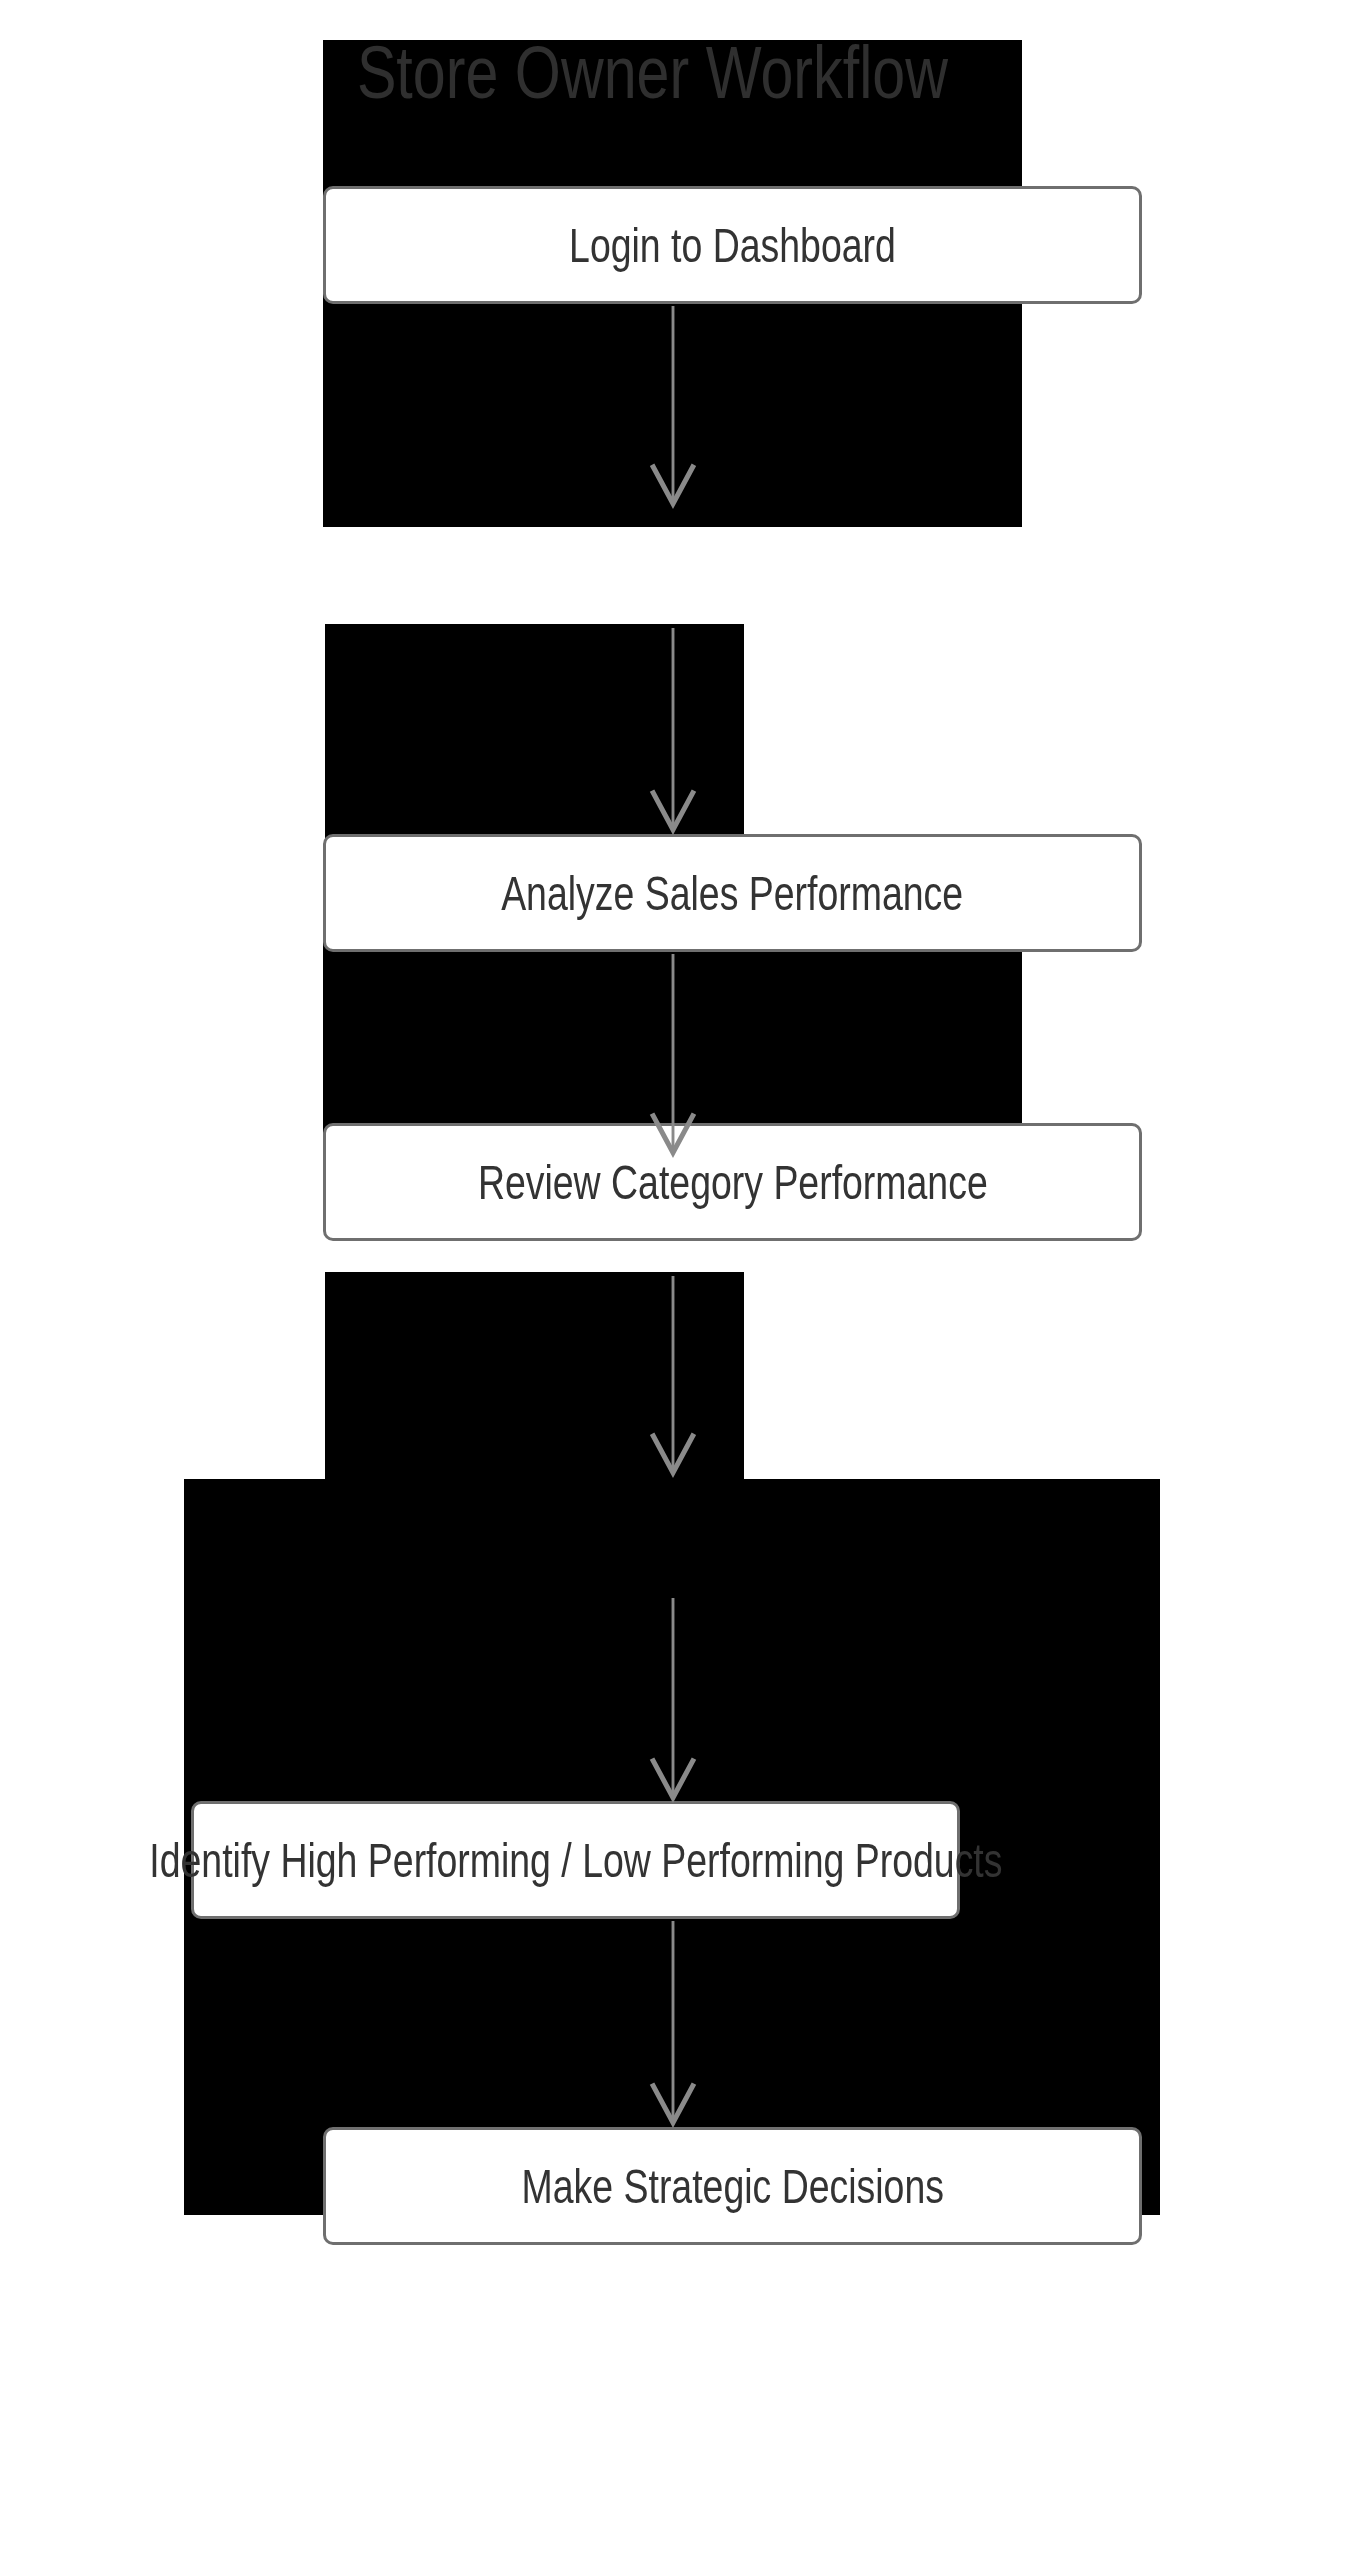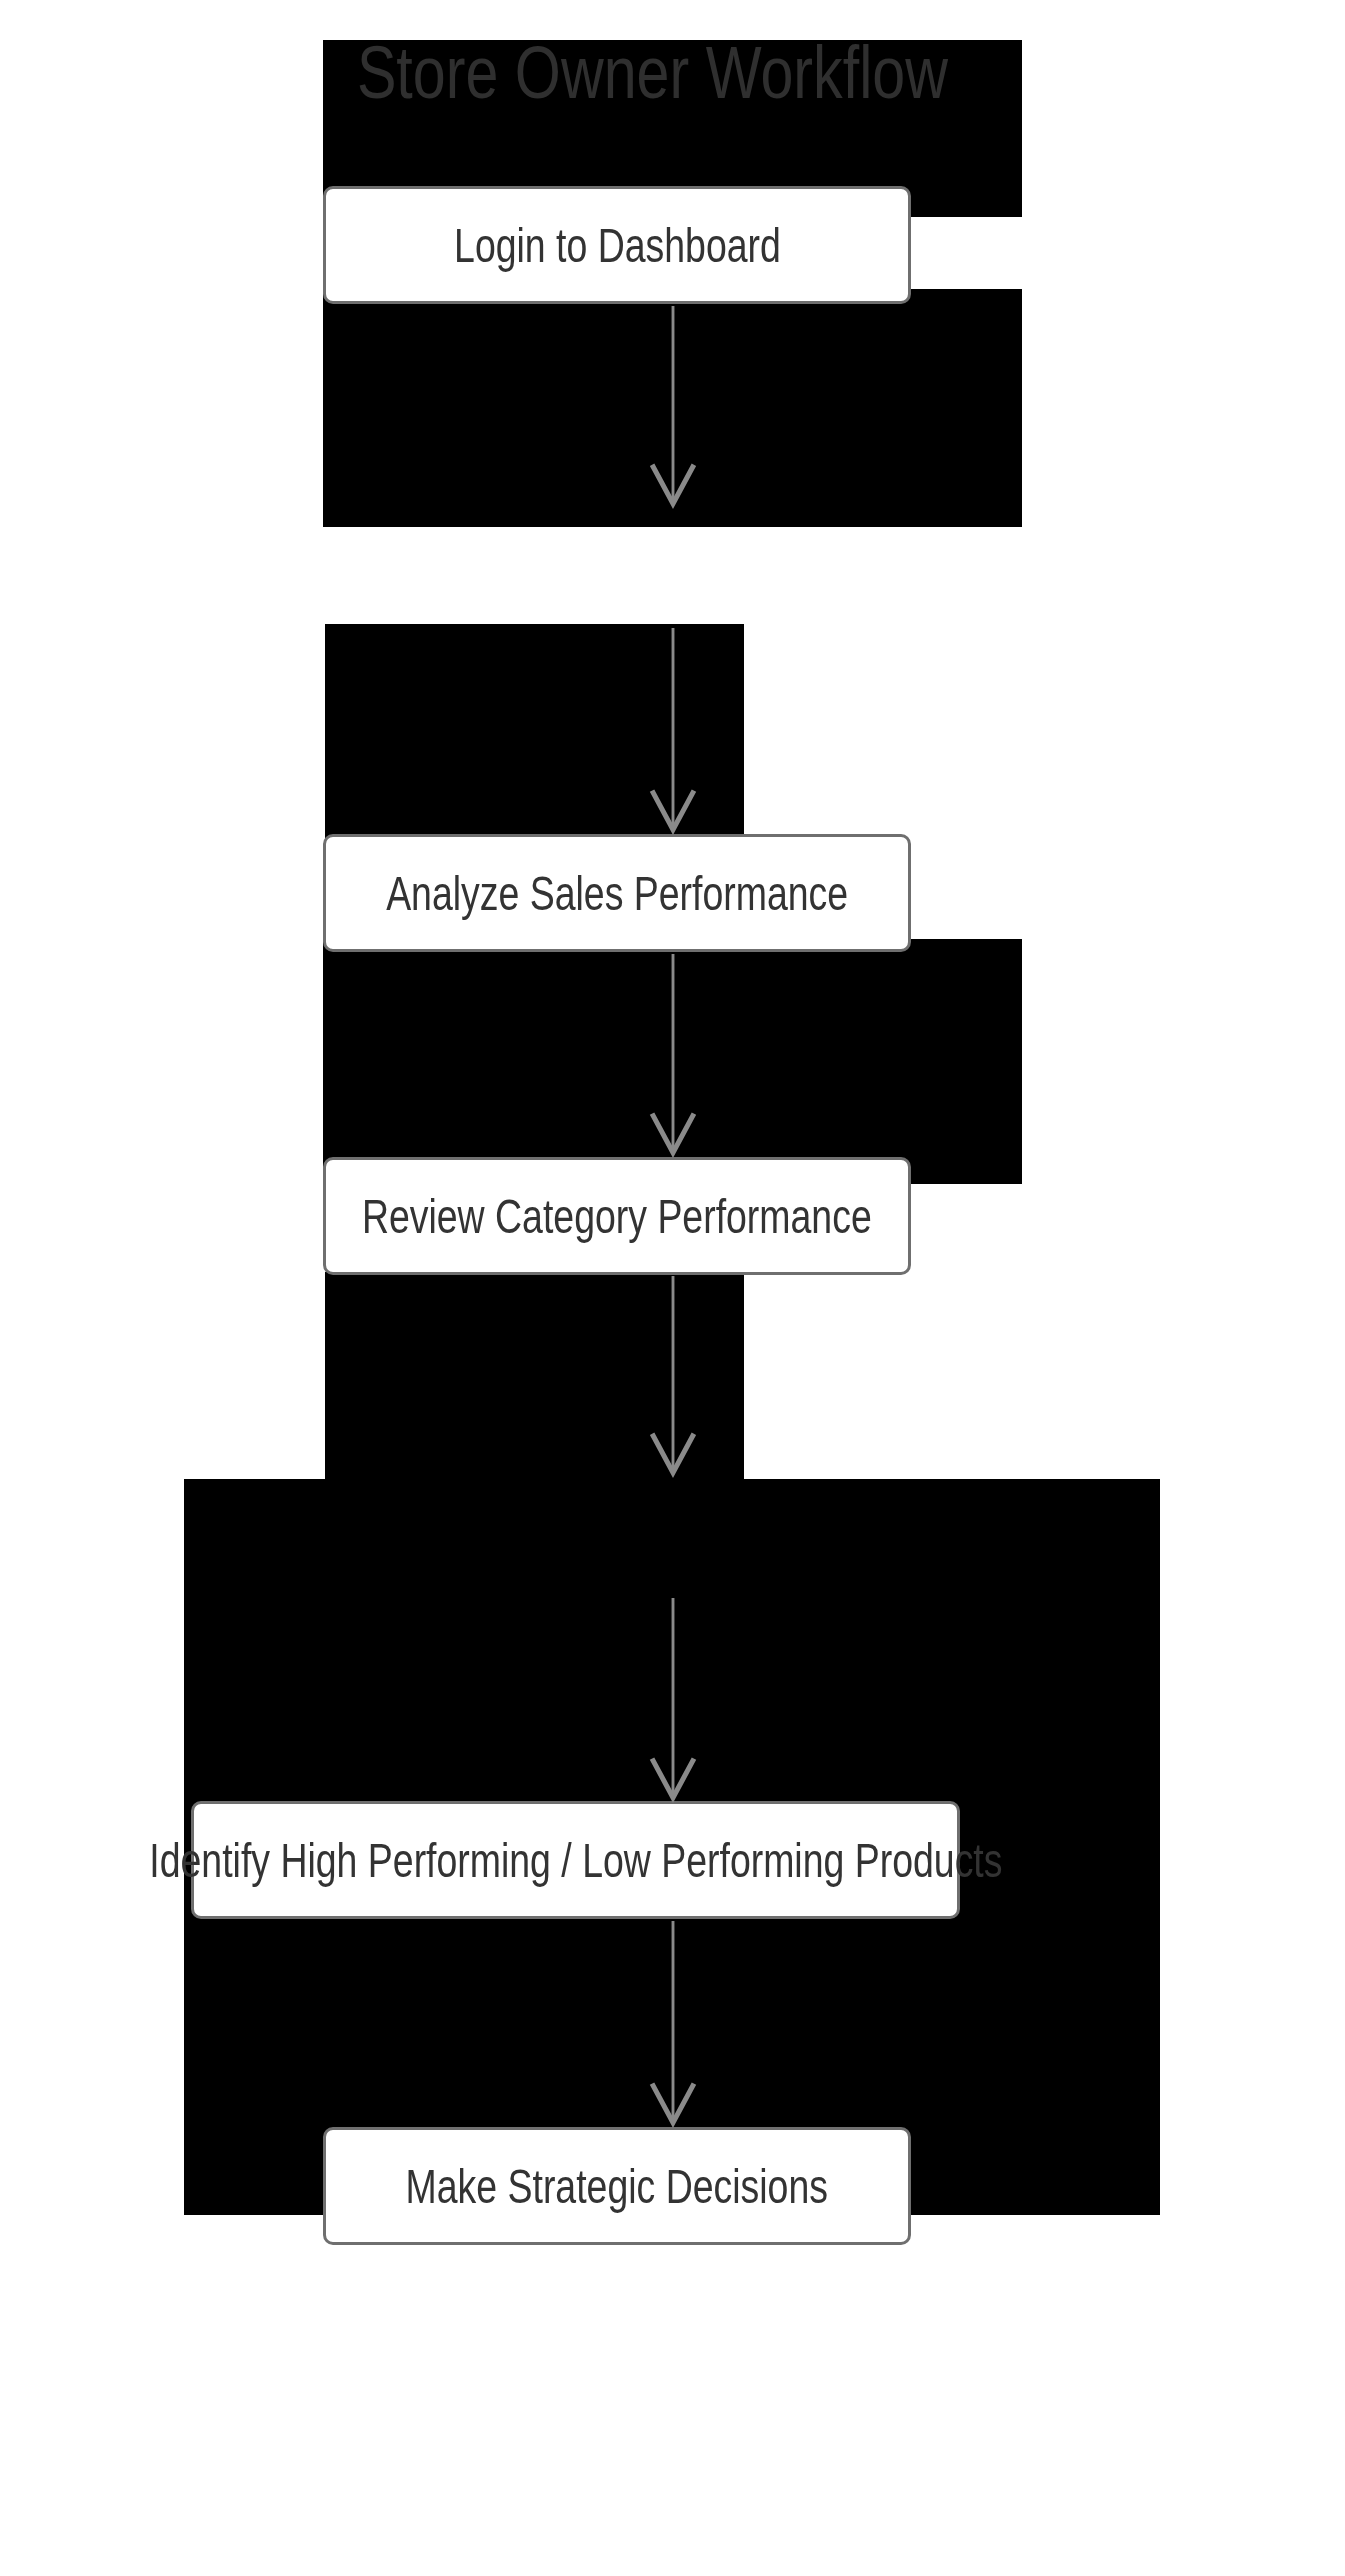--- a/index.html
+++ b/index.html
@@ -14,30 +14,30 @@
   .panel{position:absolute; background:var(--panel);}
   .title-wrap{
     position:absolute; left:323px; top:21.7px; width:699px; height:101px;
     display:flex; align-items:center; justify-content:flex-end;
   }
   .title-text{
     color:var(--title-text); font-size:74px; font-weight:400; white-space:nowrap;
     transform:scaleX(0.80); transform-origin:center center; letter-spacing:0;
   }
   .node{
-    position:absolute; left:323px; width:588px; height:118px; box-sizing:border-box;
+    position:absolute; left:323px; width:819px; height:118px; box-sizing:border-box;
     background:var(--node-fill); border:3.6px solid var(--node-border); border-radius:10px;
     display:flex; align-items:center; justify-content:center;
   }
   .node-label{
     color:var(--node-text); font-size:48px; font-weight:400; white-space:nowrap;
     transform:scaleX(0.78); transform-origin:center center;
   }
   .node.n1{top:186px;} .node.n2{top:508px;} .node.n3{top:834px;}
-  .node.n4{top:1157px;text-align:right;} .node.n5{top:1478px;}
+  .node.n4{top:1123px;text-align:right;} .node.n5{top:1478px;}
   .node.n6{top:1801px; left:191px; width:769px;}
   .node.n7{top:2127px;}
   .arrow{position:absolute; left:644px; width:58px; overflow:visible;}
   .arrow line, .arrow polyline{stroke:var(--arrow); fill:none;}
   .arrow line{stroke-width:4;}
   .arrow polyline{stroke-width:7; stroke-linejoin:miter; stroke-linecap:butt;}
 </style>
 </head>
 <body>
 

